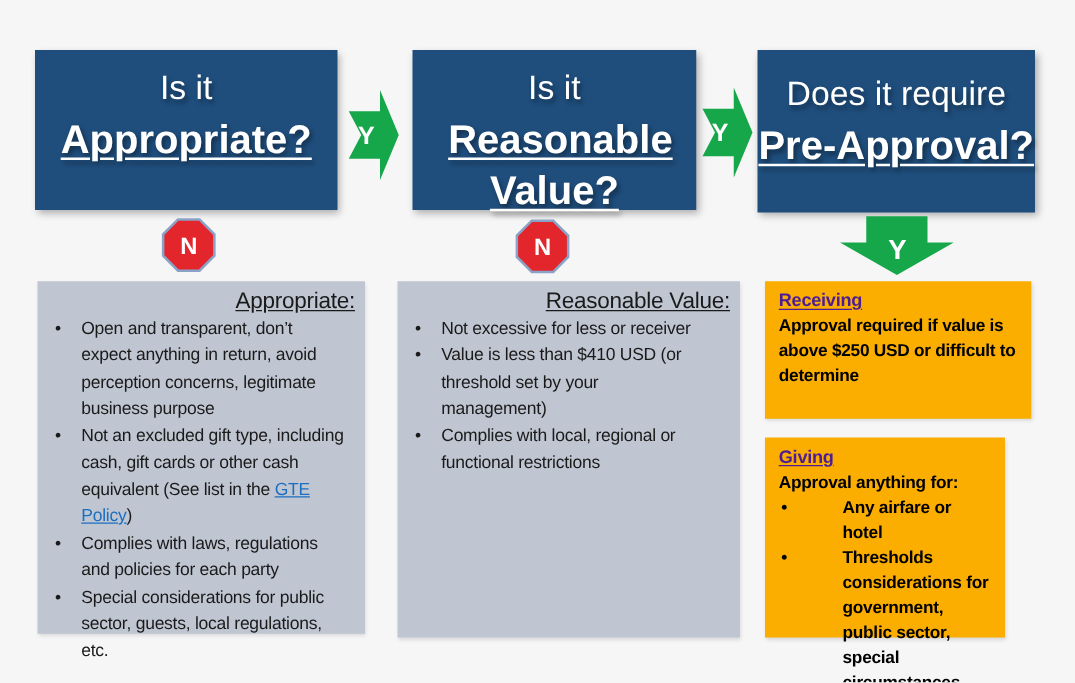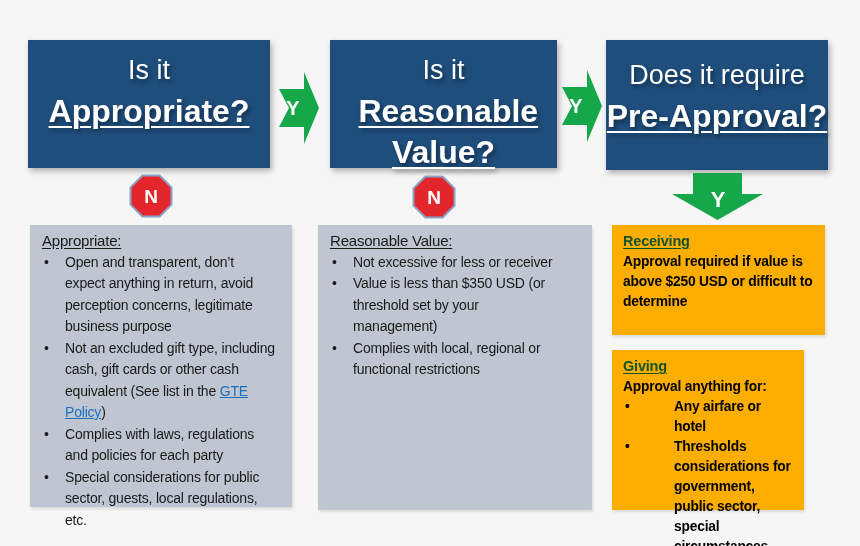--- a/index.html
+++ b/index.html
@@ -42,33 +42,33 @@
     position:absolute; box-sizing:border-box;
     box-shadow:1px 2px 3px rgba(0,0,0,0.12);
     letter-spacing:-0.2px;
   }
   .panel-gray {
     background:#bfc5d1; color:#1a1a1a;
     font-size:14px; line-height:21.5px;
     padding:5px 8px 6px 12px;
   }
   .panel-gray .panel-heading {
-    font-size:15px; text-decoration:underline; text-underline-offset:2px;
+    font-size:18px; text-decoration:underline; text-underline-offset:2px;text-align:right;
   }
   #panel-appropriate { left:30px;  top:225px; width:262px; height:282px; }
   #panel-reasonable  { left:318px; top:225px; width:274px; height:285px; }
   .panel-orange {
     background:#fbae00; color:#000;
     font-size:13.8px; line-height:20px; font-weight:700;
     padding:6px 10px 6px 11px;
   }
   #panel-receiving { left:612px; top:225px; width:213px; height:110px; }
   #panel-giving    { left:612px; top:350px; width:192px; height:160px; }
   .link-heading {
-    color:#14532d; font-weight:700; text-decoration:underline;
+    color:#4c1d95; font-weight:700; text-decoration:underline;
     text-underline-offset:2px; font-size:14.5px; cursor:pointer;
   }
   .inline-link { color:#1b6fc1; text-decoration:underline; cursor:pointer; }
   
   ul.bullets { list-style:none; margin:0; padding:0; }
   ul.bullets li { display:flex; align-items:flex-start; }
   ul.bullets .dot { width:23px; flex:0 0 23px; padding-left:2px; box-sizing:border-box; }
   ul.bullets .li-text { flex:0 1 auto; max-width:210px; }
   #panel-reasonable li:nth-child(2) .li-text { max-width:195px; }
   #panel-giving .li-text { max-width:150px;margin-left:28px; }
@@ -143,21 +143,21 @@
 
   <div class="panel panel-gray" id="panel-reasonable">
     <div class="panel-heading">Reasonable Value:</div>
     <ul class="bullets">
       <li>
         <span class="dot">•</span>
         <span class="li-text">Not excessive for less or receiver</span>
       </li>
       <li>
         <span class="dot">•</span>
-        <span class="li-text">Value is less than $350 USD (or threshold set by your management)</span>
+        <span class="li-text">Value is less than $410 USD (or threshold set by your management)</span>
       </li>
       <li>
         <span class="dot">•</span>
         <span class="li-text">Complies with local, regional or functional restrictions</span>
       </li>
     </ul>
   </div>
 
   <div class="panel panel-orange" id="panel-receiving">
     <a class="link-heading">Receiving</a>

